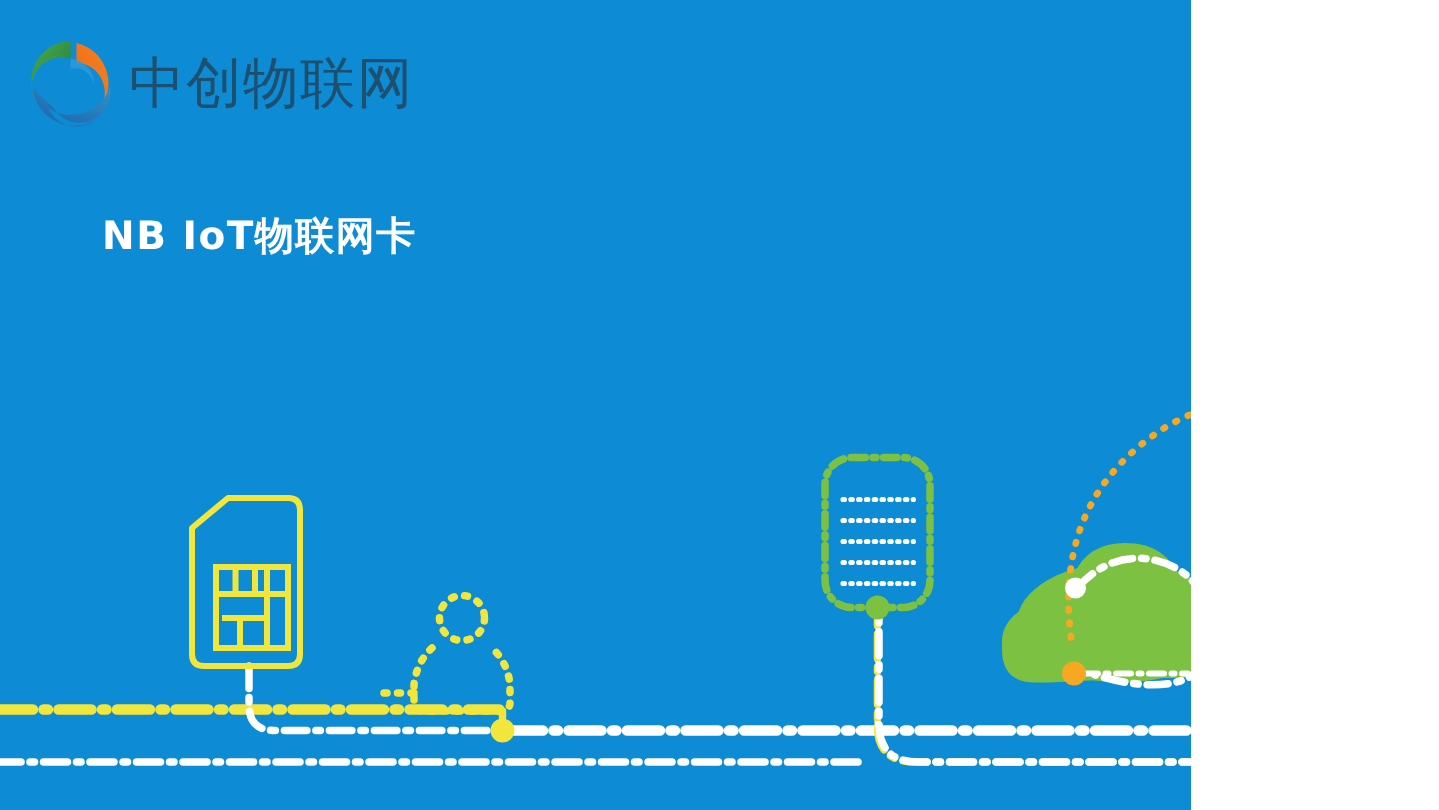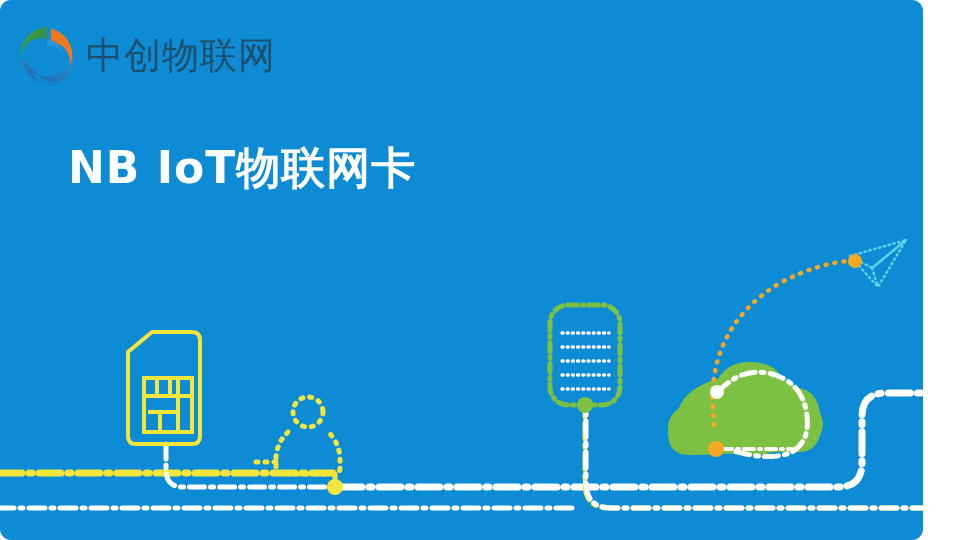--- a/index.html
+++ b/index.html
@@ -6,25 +6,24 @@
   html, body {
     margin: 0;
     padding: 0;
     background: #ffffff;
   }
   body {
     font-family: "Liberation Sans", "DejaVu Sans", sans-serif;
   }
   #slide {
     position: relative;
-    width: 923px;
+    width: 794px;
     height: 540px;
     overflow: hidden;
     background: #0d8bd4;
-    border-radius: 11px;
   }
   #bg-svg, #art-svg {
     position: absolute;
     left: 0;
     top: 0;
     width: 959px;
     height: 540px;
     display: block;
   }
   
@@ -51,21 +50,21 @@
     color: #1d4f6e;
     white-space: nowrap;
     -webkit-font-smoothing: antialiased;
   }
   
   #title {
     position: absolute;
     left: 68px;
     top: 144px;
     font-family: "DejaVu Sans", "Liberation Sans", sans-serif;
-    font-size: 44px;
+    font-size: 26px;
     font-weight: bold;
     color: #ffffff;
     letter-spacing: 1px;
     white-space: nowrap;
     line-height: 1.1;
   }
 </style>
 </head>
 <body>
 

